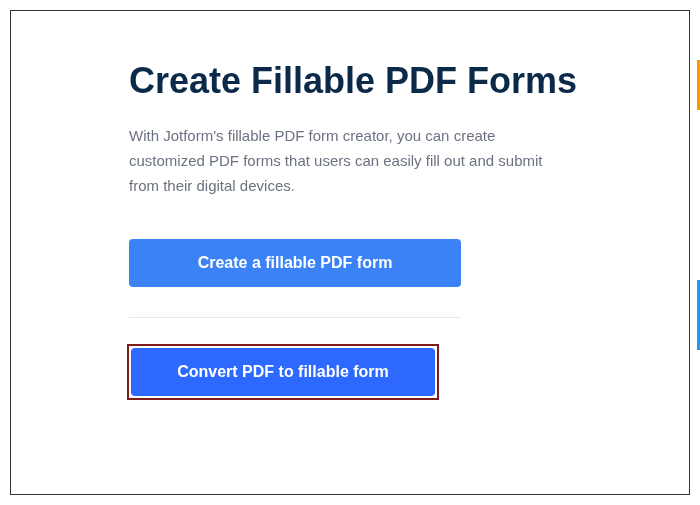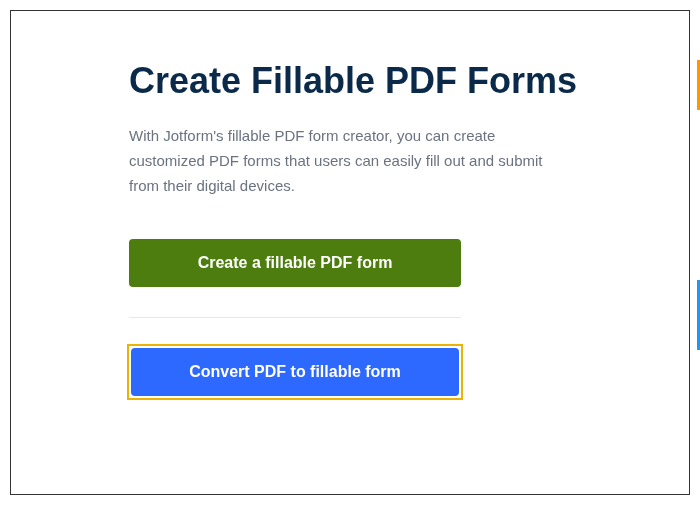--- a/index.html
+++ b/index.html
@@ -45,21 +45,21 @@
       width: 332px;
       height: 48px;
       border: none;
       border-radius: 4px;
       font-size: 16px;
       font-weight: 600;
       color: #fff;
       cursor: pointer;
     }
     .btn-green {
-      background: #4d7c0f;
+      background: #3b82f6;
       margin-top: 41px;
     }
     .btn-blue {
       background: #2e69ff;
     }
     .divider {
       width: 332px;
       height: 1px;
       background: #e5e7eb;
       margin: 30px 0 26px 0;
@@ -67,22 +67,22 @@
     .subheading {
       font-size: 23px;
       color: #1f2a44;
       font-weight: 400;
       margin-bottom: 16px;
     }
     .subheading .bold {
       font-weight: 700;
     }
     .highlight-box {
-      border: 2px solid #eab308;
-      width: 336px;
+      border: 2px solid #7f1d1d;
+      width: 312px;
       padding: 2px;
       margin-left: -2px;
     }
     .highlight-box .btn {
       width: 100%;
     }
     .accent-right {
       position: absolute;
       right: 0;
       width: 3px;

